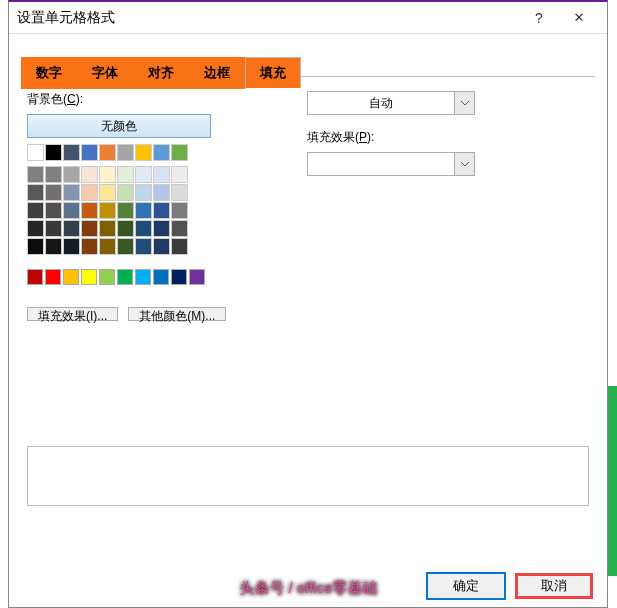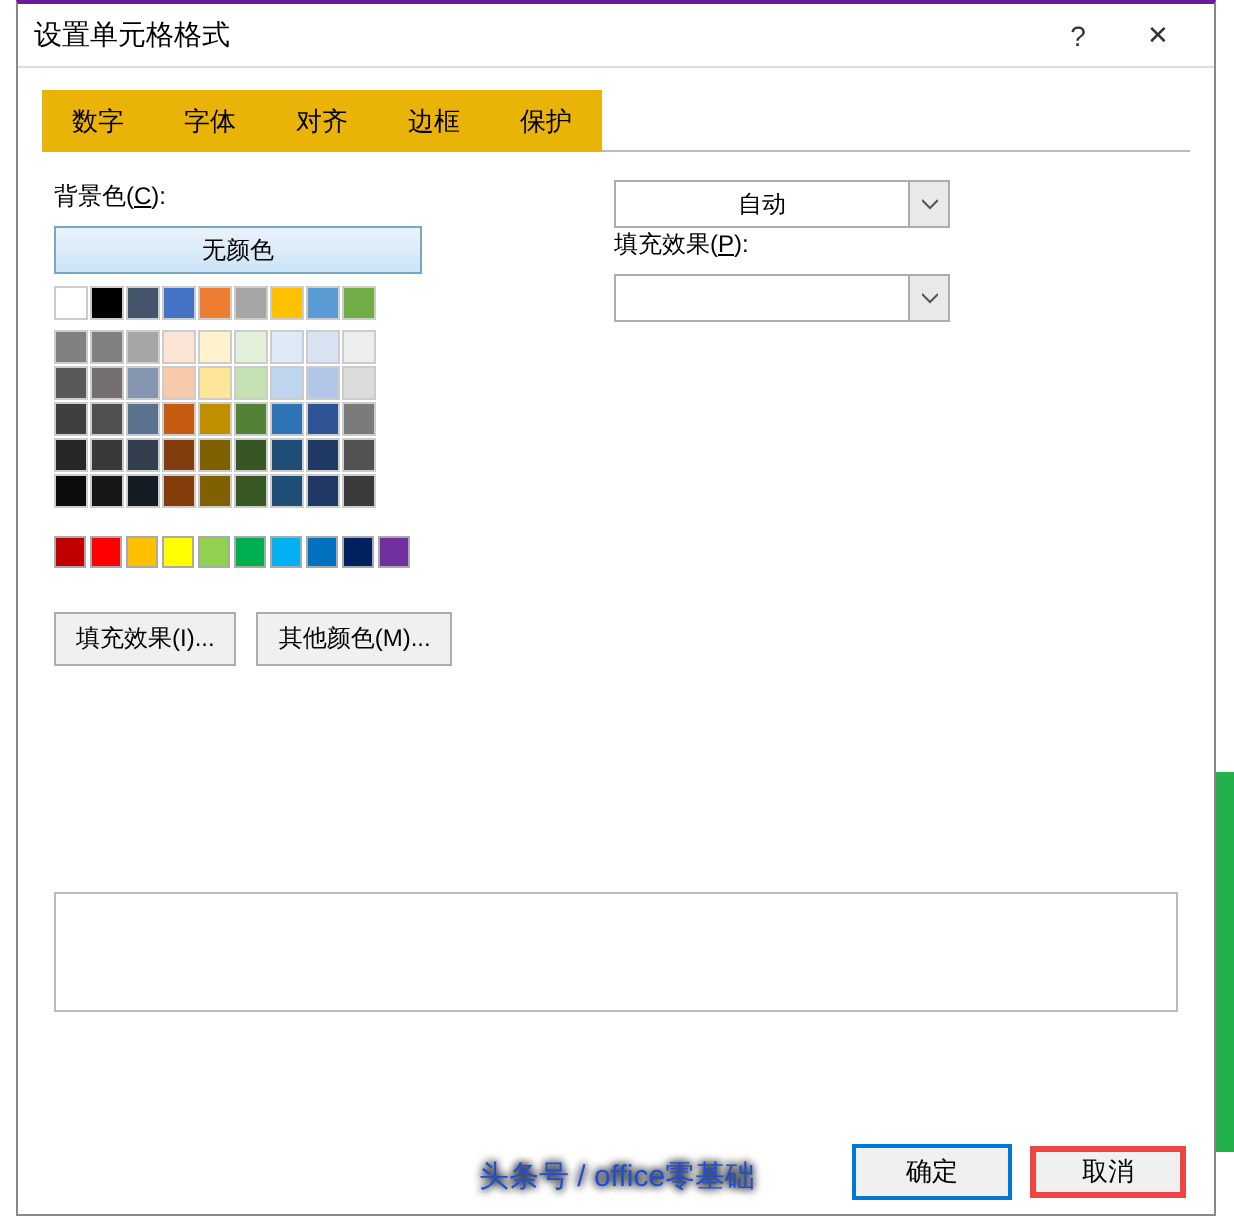--- a/index.html
+++ b/index.html
@@ -4,66 +4,66 @@
 <style>
   * { box-sizing: border-box; margin: 0; padding: 0; font-family: "Microsoft YaHei", "Segoe UI", sans-serif; }
   body { background: #fff; width: 617px; height: 608px; position: relative; overflow: hidden; }
   .dialog { position: absolute; left: 8px; top: 0; width: 600px; height: 608px; background: #fff; border: 1px solid #888; border-top: 2px solid #6a1b9a; }
   .titlebar { height: 32px; display: flex; align-items: center; padding: 0 8px; border-bottom: 1px solid #ddd; }
   .titlebar-title { font-size: 14px; }
   .titlebar-spacer { flex: 1; }
   .titlebar-btn { width: 40px; height: 28px; display: flex; align-items: center; justify-content: center; font-size: 14px; color: #333; cursor: default; }
   .titlebar-btn.close { font-size: 13px; }
   .tabs { display: flex; margin: 10px 12px 0 12px; border-bottom: 1px solid #bbb; }
-  .tab { padding: 6px 14px; font-size: 13px; border: 1px solid transparent; border-bottom: none; cursor: default; position: relative; top: 1px; background: #eab308; }
+  .tab { padding: 6px 14px; font-size: 13px; border: 1px solid transparent; border-bottom: none; cursor: default; position: relative; top: 13px; background: #f97316; font-weight: bold; }
   .tab.active { border-color: #bbb; border-bottom: 1px solid #fff; }
   .content { padding: 14px 18px; display: flex; gap: 60px; }
   .left-col { width: 220px; }
   .right-col { flex: 1; }
   .section-label { font-size: 12px; margin-bottom: 6px; }
   .section-label .akey { text-decoration: underline; }
   .no-color-btn { width: 184px; height: 24px; border: 1px solid #7aa7c7; background: linear-gradient(#eaf3fb,#cce4f7); font-size: 12px; display: flex; align-items: center; justify-content: center; margin-bottom: 6px; cursor: default; }
   .swatch-row { display: flex; gap: 1px; margin-bottom: 1px; }
   .swatch { width: 17px; height: 17px; border: 1px solid #ccc; cursor: default; }
   .swatch-grid { margin-bottom: 10px; }
   .std-row { display: flex; gap: 2px; margin-top: 14px; }
   .std-sw { width: 16px; height: 16px; border: 1px solid #aaa; cursor: default; }
   .btn-row { display: flex; gap: 10px; margin-top: 22px; }
-  .small-btn { height: 27px; padding: 0 10px; border: 1px solid #adadad; background: #f0f0f0; font-size: 12px; cursor: default; }
-  .combo { width: 168px; height: 24px; border: 1px solid #adadad; background: #fff; display: flex; align-items: center; cursor: default; }
+  .small-btn { height: 14px; padding: 0 10px; border: 1px solid #adadad; background: #f0f0f0; font-size: 12px; cursor: default; }
+  .combo { width: 168px; height: 24px; border: 1px solid #adadad; background: #fff; display: flex; align-items: center; margin-bottom: 14px; cursor: default; }
   .combo-text { flex: 1; text-align: center; font-size: 12px; }
   .combo-arrow { width: 20px; height: 22px; border-left: 1px solid #adadad; background: #e9e9e9; display: flex; align-items: center; justify-content: center; }
   .combo-arrow svg { width: 8px; height: 8px; }
   .sample-section { position: absolute; left: 18px; top: 440px; right: 18px; }
   .sample-box { height: 60px; border: 1px solid #bbb; margin-top: 4px; background: #fff; }
   .footer { position: absolute; bottom: 8px; right: 14px; display: flex; gap: 10px; align-items: flex-start; }
   .footer-btn { width: 78px; height: 26px; border: 3px solid #ef4444; background: #f0f0f0; font-size: 13px; cursor: default; }
   .footer-btn.primary { border: 1px solid #0078d7; outline: 1px solid #0078d7; }
-  .watermark { position: absolute; bottom: 10px; left: 50%; transform: translateX(-50%); font-size: 15px; color: #1d4ed8; text-shadow: 0 0 4px #000, 0 0 4px #000; white-space: nowrap; pointer-events:none; }
+  .watermark { position: absolute; bottom: 10px; left: 50%; transform: translateX(-50%); font-size: 15px; color: #ec4899; text-shadow: 0 0 4px #000, 0 0 4px #000; white-space: nowrap; pointer-events:none; }
   .bg-green { position: absolute; top: 386px; right: 0; width: 10px; height: 190px; background: #22b14c; }
 </style>
 </head>
 <body>
 
 <div class="bg-green"></div>
 
 <div class="dialog">
   <div class="titlebar">
     <span class="titlebar-title">设置单元格格式</span>
     <span class="titlebar-spacer"></span>
     <span class="titlebar-btn">?</span>
     <span class="titlebar-btn close">✕</span>
   </div>
 
   <div class="tabs" id="tabs">
       <div class="tab">数字</div>
       <div class="tab">字体</div>
       <div class="tab">对齐</div>
       <div class="tab">边框</div>
-      <div class="tab">保护</div>
+      <div class="tab active">填充</div>
     </div>
 
   <div class="content">
     <div class="left-col">
       <div class="section-label">
         <span>背景色</span>(<span class="akey">C</span>):
       </div>
       <div class="no-color-btn">无颜色</div>
       <div class="swatch-grid" id="theme-grid">
           <div class="swatch-row" style="margin-bottom: 5px;">

